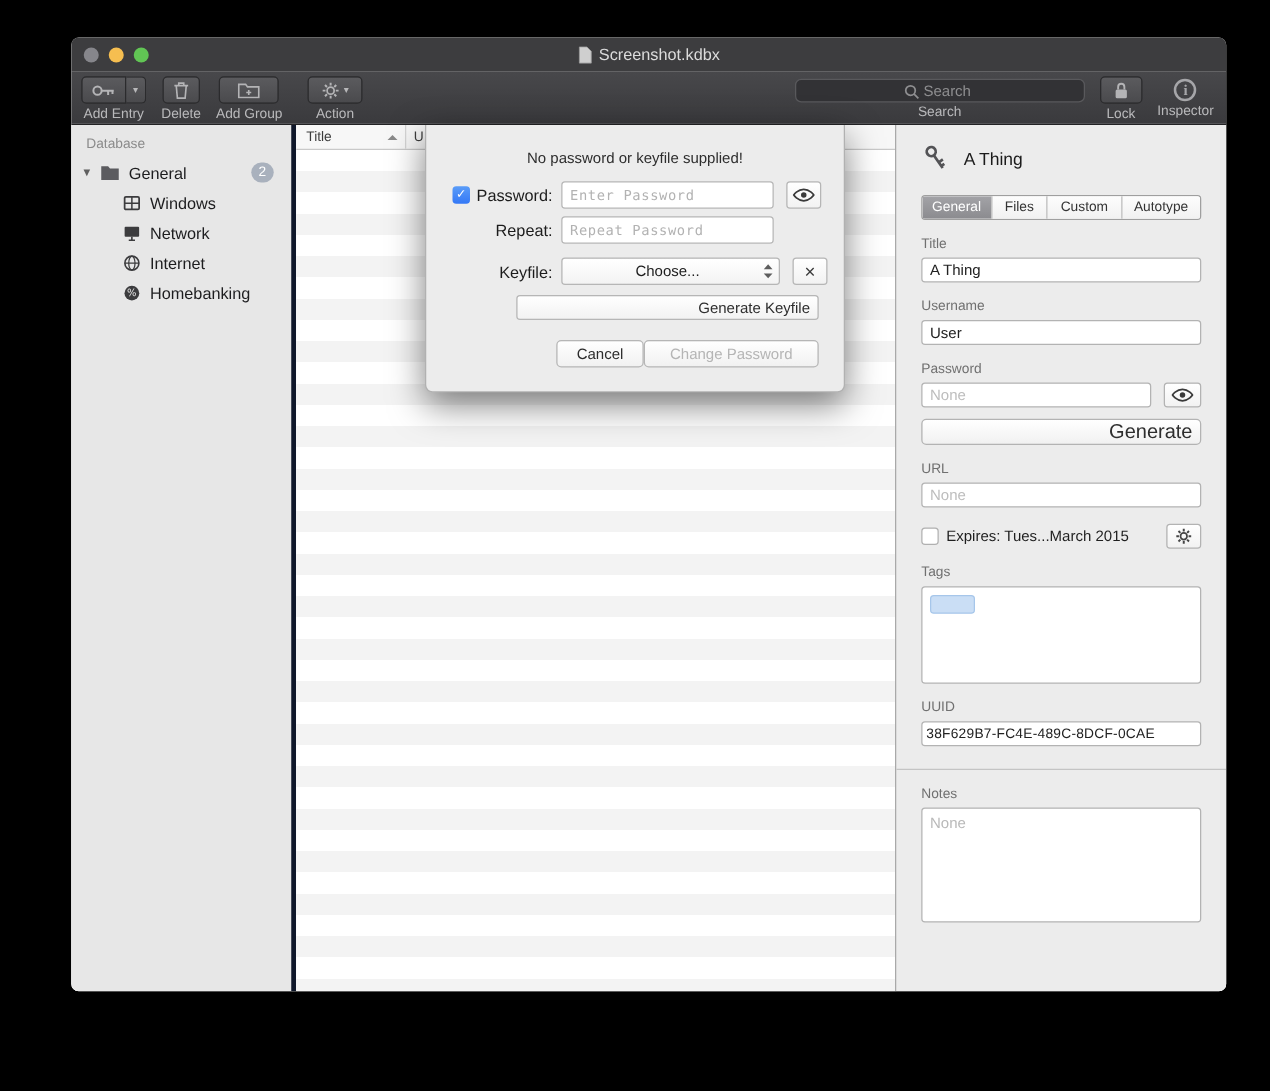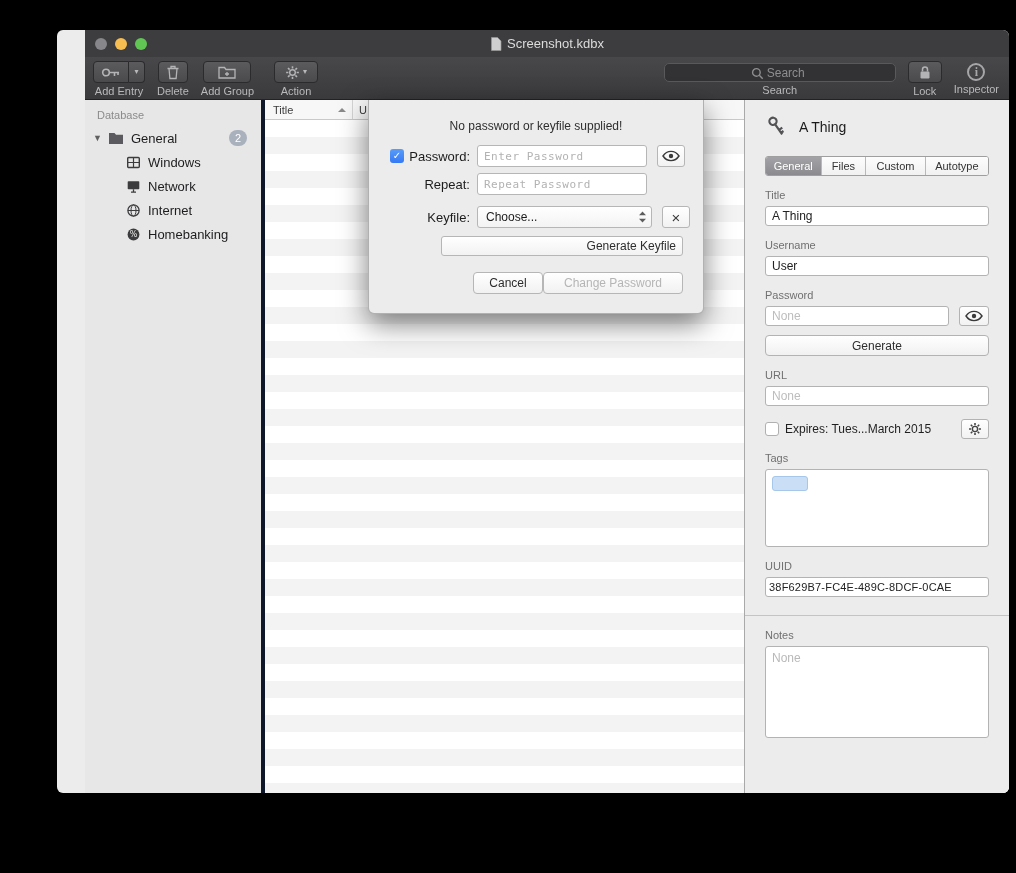--- a/index.html
+++ b/index.html
@@ -5,21 +5,20 @@
   html,body{margin:0;padding:0;}
   body{
     width:1016px;height:873px;background:#000;position:relative;overflow:hidden;
     font-family:"Liberation Sans","DejaVu Sans",sans-serif;
   }
   
   .window{
     position:absolute;left:57px;top:30px;width:924px;height:763px;
     border-radius:6px;overflow:hidden;background:#ececec;
     box-shadow:0 22px 60px rgba(0,0,0,.65);
-    padding-left:28px;
   }
   
   .titlebar{height:27px;background:#3d3d3f;display:flex;align-items:center;position:relative;box-sizing:border-box;}
   .traffic{display:flex;gap:8px;margin-left:10px;z-index:2;}
   .light{width:12px;height:12px;border-radius:50%;display:inline-block;}
   .light.close{background:#86868b;}
   .light.min{background:#f6be50;}
   .light.zoom{background:#61c554;}
   .title-wrap{position:absolute;left:0;right:0;top:0;bottom:0;display:flex;justify-content:center;align-items:center;gap:5px;pointer-events:none;}
   .title-text{color:#dcdcdc;font-size:13px;}
@@ -90,21 +89,21 @@
     padding:0 6px;font-family:inherit;outline:none;
   }
   .fld::placeholder{color:#bdbdbd;}
   .fld.uuid{font-size:11px;padding:0 3px;letter-spacing:0.2px;}
   .pw-row{display:flex;gap:10px;margin-top:5px;align-items:center;}
   .pw-row .fld{flex:1;margin-top:0;min-width:0;}
   .icon-btn{
     width:30px;height:20px;flex:none;border:1px solid #b3b3b3;border-radius:3px;
     background:linear-gradient(#ffffff,#f2f2f2);display:flex;align-items:center;justify-content:center;padding:0;
   }
-  .generate-btn{display:block;width:100%;height:21px;margin-top:9px;border:1px solid #b3b3b3;border-radius:4px;background:linear-gradient(#ffffff,#f1f1f1);font-size:12px;color:#2e2e2e;font-family:inherit;}
+  .generate-btn{display:block;width:100%;height:21px;margin-top:9px;border:1px solid #b3b3b3;border-radius:4px;background:linear-gradient(#ffffff,#f1f1f1);font-size:16px;color:#2e2e2e;font-family:inherit;text-align:right;}
   .expires-row{display:flex;align-items:center;margin-top:13px;gap:6px;}
   .cb{width:14px;height:14px;flex:none;border:1px solid #b0b0b0;border-radius:3px;background:#fff;box-sizing:border-box;}
   .expires-label{font-size:12px;color:#1f1f1f;flex:1;white-space:nowrap;overflow:hidden;}
   .expires-row .icon-btn{width:28px;}
   .tags-box{margin-top:5px;height:78px;border:1px solid #b3b3b3;border-radius:3px;background:#fff;padding:6px;box-sizing:border-box;}
   .tag-chip{width:34px;height:13px;background:#cadef5;border:1px solid #a6c6ea;border-radius:3px;}
   .insp-divider{margin:18px -20px 0;border:none;border-top:1px solid #c4c4c4;}
   .notes-box{
     display:block;margin-top:5px;height:92px;width:100%;box-sizing:border-box;
     border:1px solid #b3b3b3;border-radius:3px;background:#fff;font-size:12px;color:#222;
@@ -130,21 +129,21 @@
   .dlg-field{
     width:170px;height:22px;box-sizing:border-box;border:1px solid #b6b6b6;border-radius:3px;background:#fff;
     font-family:"DejaVu Sans Mono","Liberation Mono",monospace;font-size:11px;color:#222;padding:0 6px;outline:none;flex:none;
   }
   .dlg-field::placeholder{color:#b2b2b2;letter-spacing:.5px;}
   .dropdown{
     width:175px;height:22px;box-sizing:border-box;border:1px solid #b6b6b6;border-radius:3px;
     background:linear-gradient(#ffffff,#f3f3f3);display:flex;align-items:center;
     padding:0 4px 0 8px;font-size:12px;color:#1c1c1c;flex:none;
   }
-  .dropdown .dd-label{flex:1;text-align:left;}
+  .dropdown .dd-label{flex:1;text-align:center;}
   .dlg-sq{
     width:28px;height:22px;flex:none;margin-left:10px;border:1px solid #b6b6b6;border-radius:3px;
     background:linear-gradient(#ffffff,#f2f2f2);display:flex;align-items:center;justify-content:center;
     font-size:15px;color:#3a3a3a;padding:0;line-height:1;
   }
   .dlg-wide-btn{
     display:block;width:242px;height:20px;margin:8px 0 0 72px;border:1px solid #b6b6b6;border-radius:3px;
     background:linear-gradient(#ffffff,#f2f2f2);font-size:12px;color:#2e2e2e;font-family:inherit;text-align:right;
   }
   .dlg-actions{display:flex;justify-content:flex-end;margin-top:16px;padding-right:20px;}

